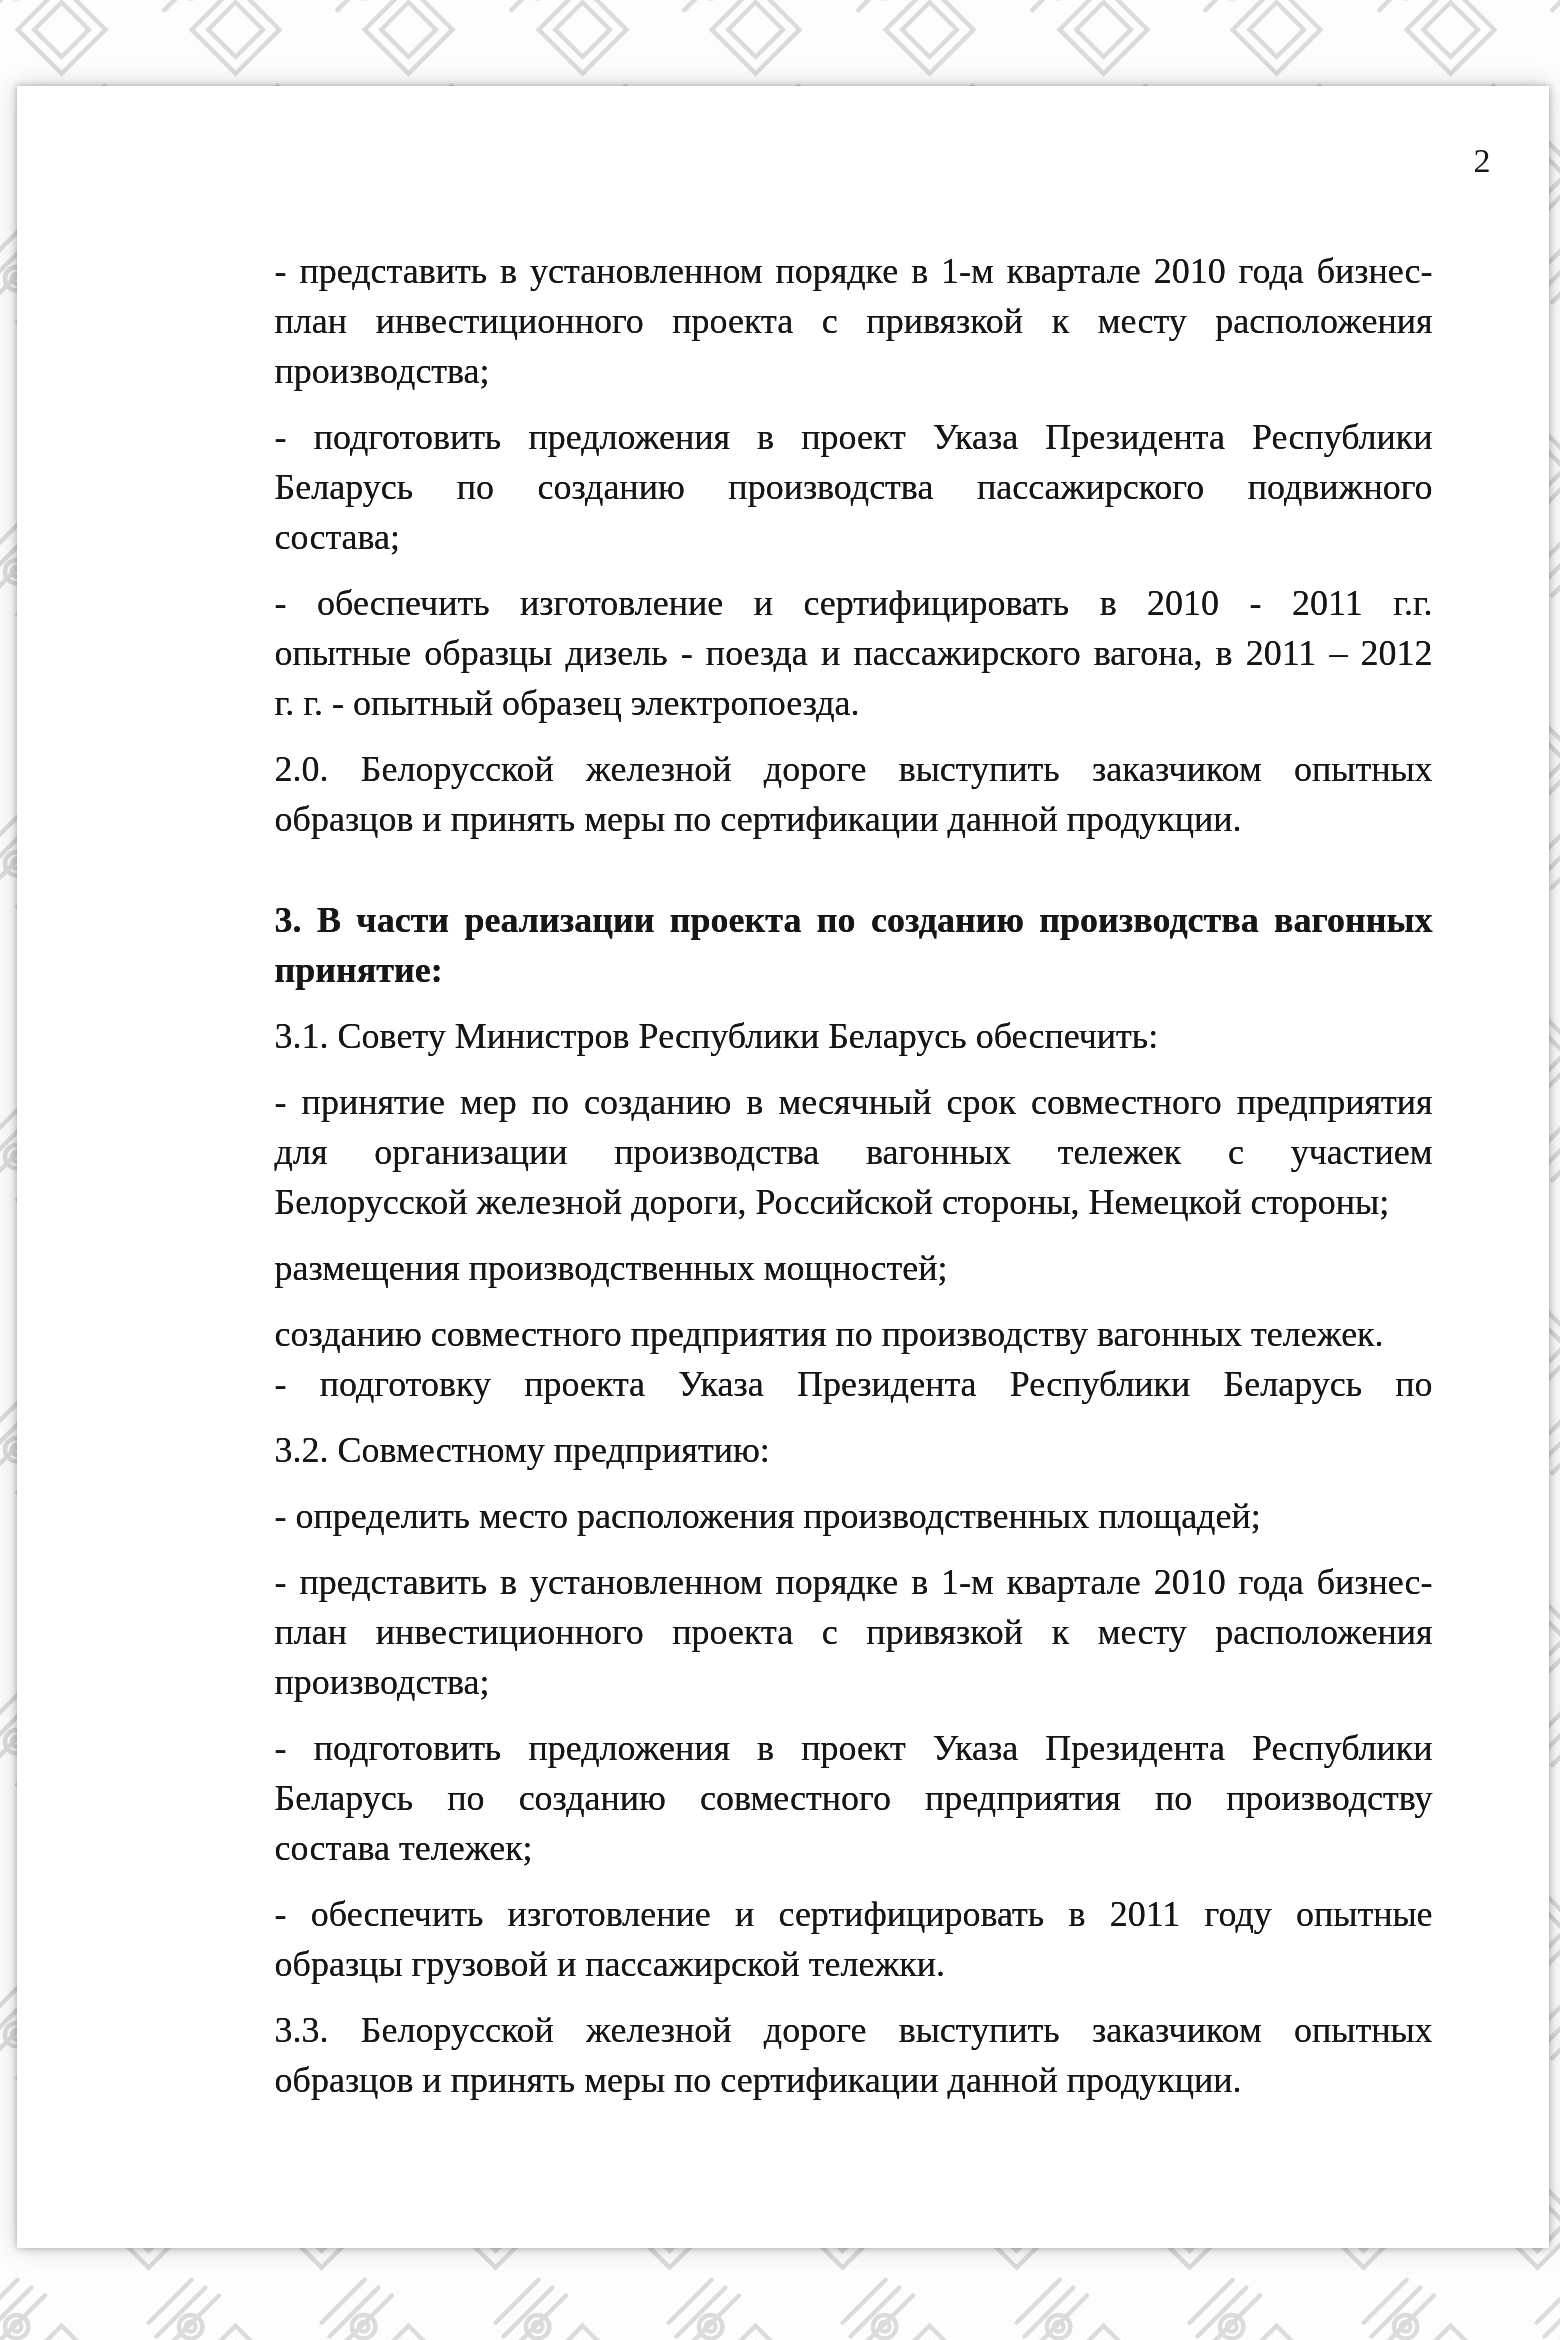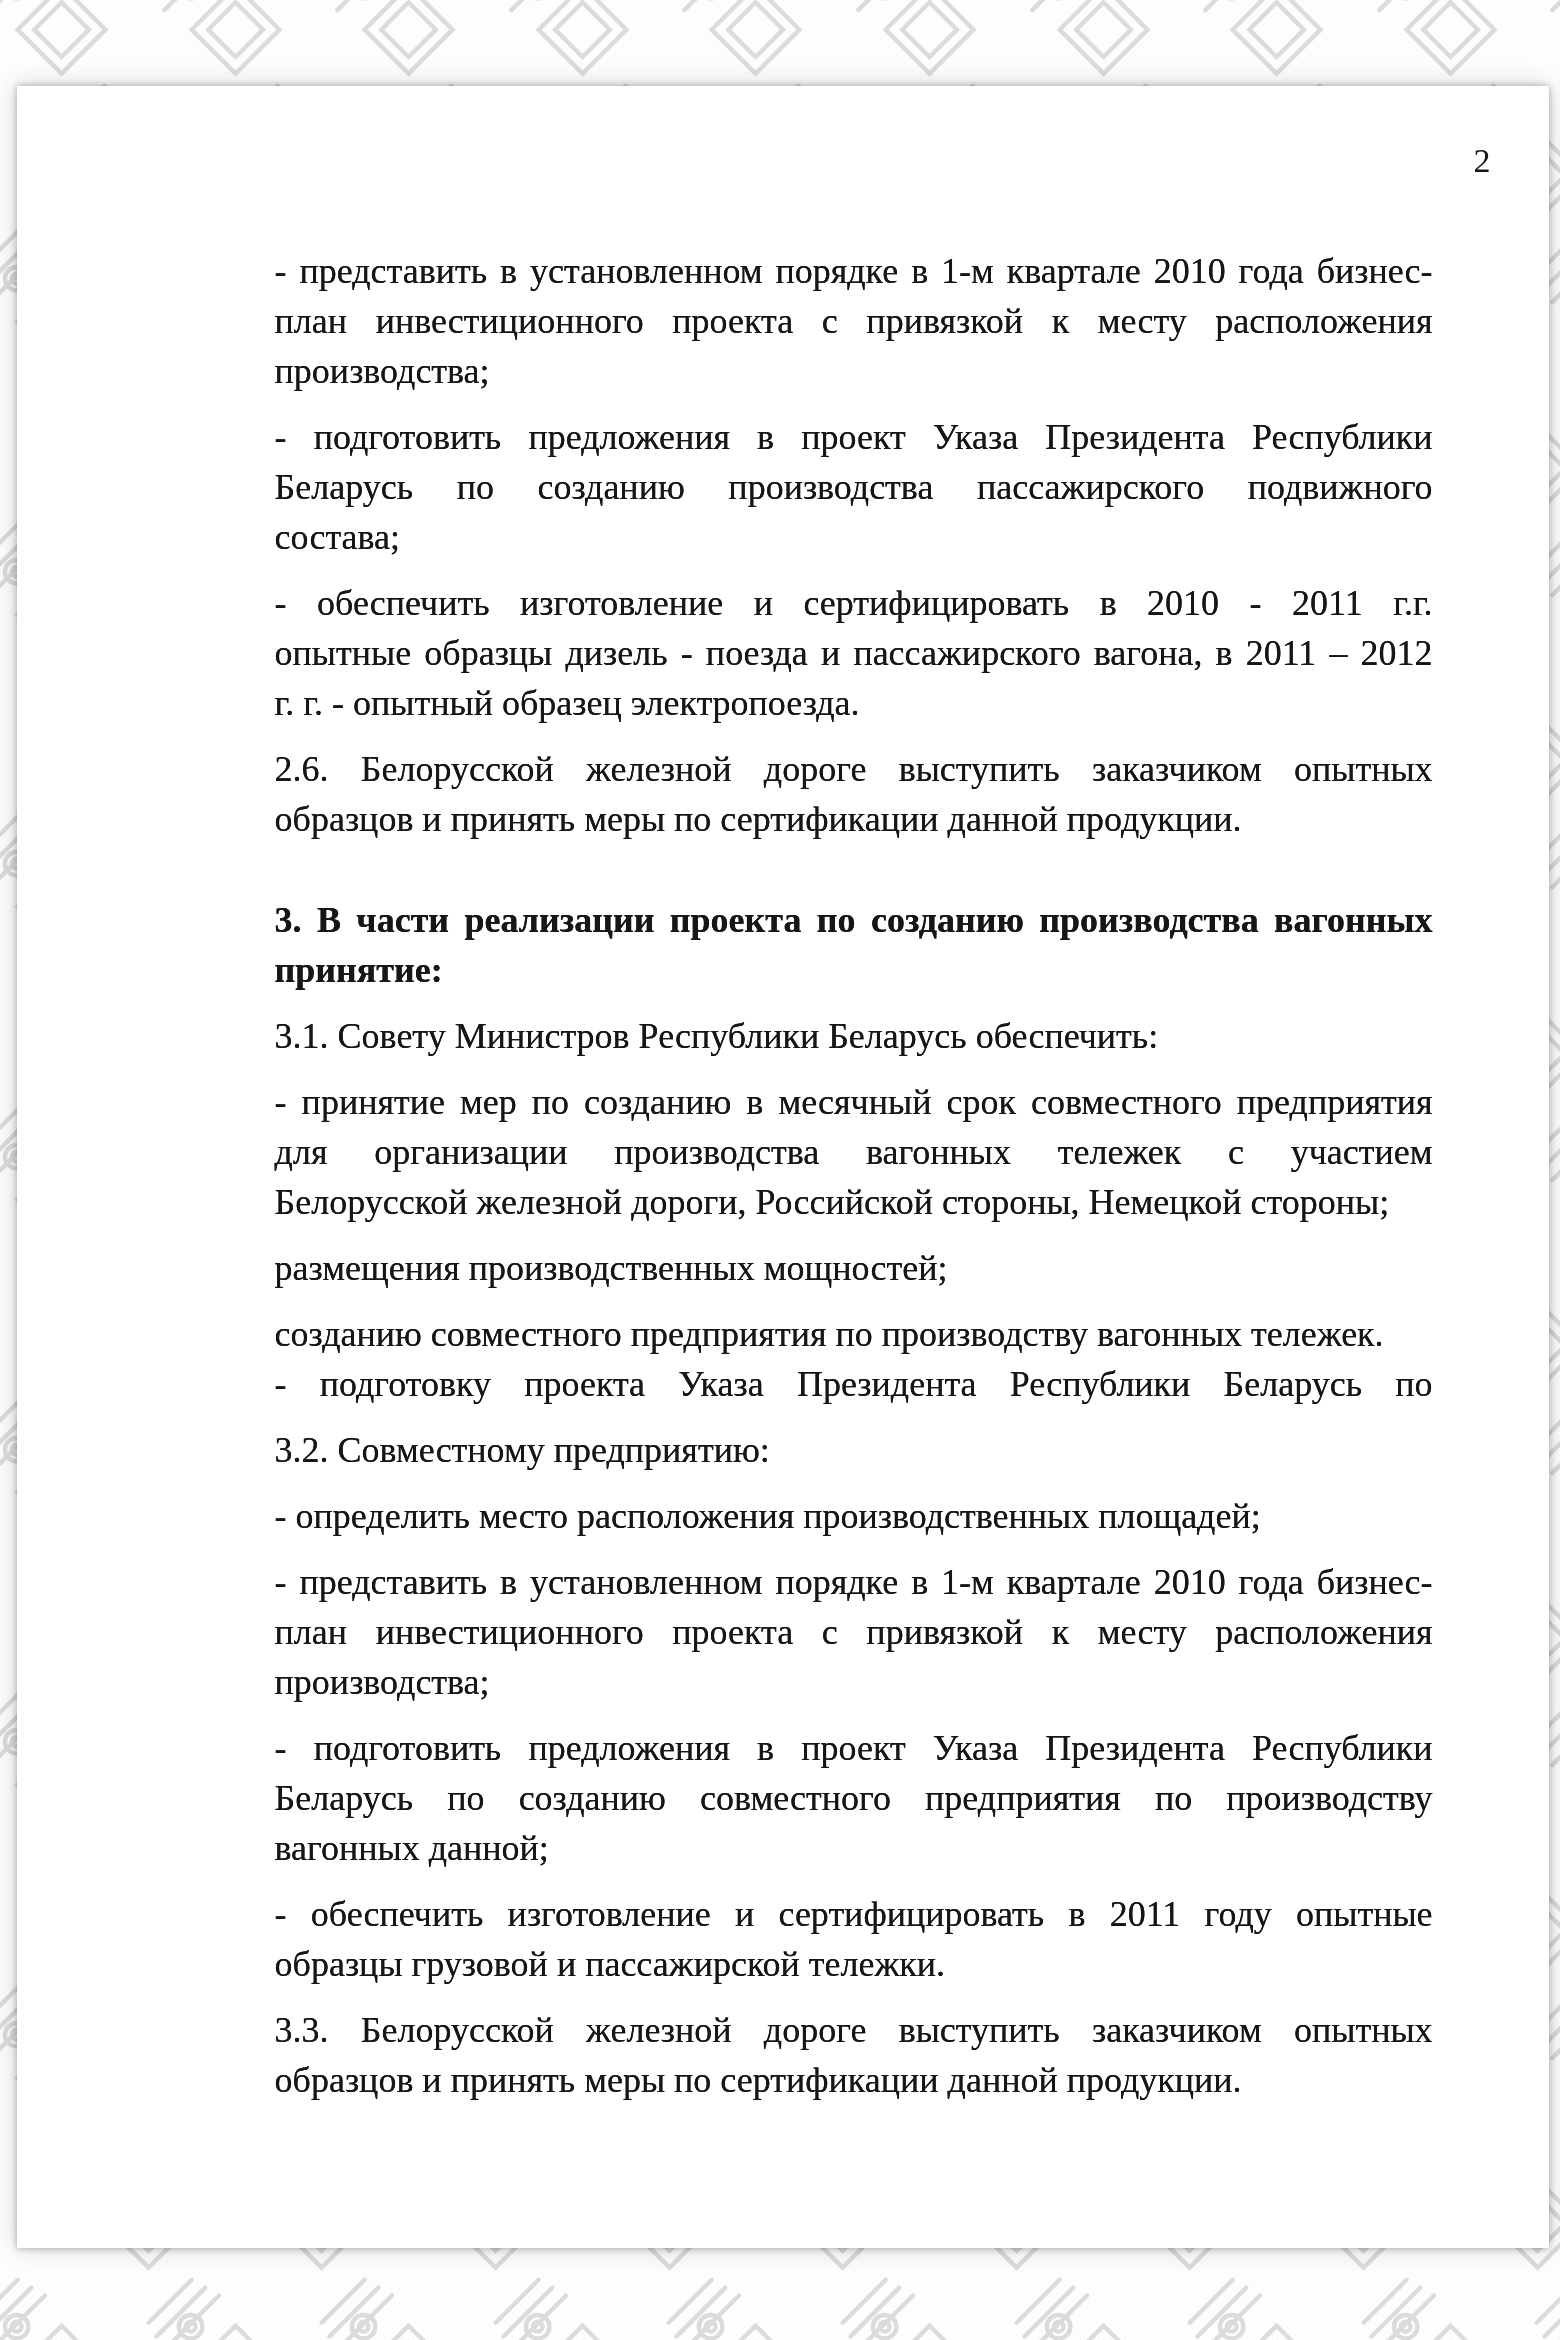--- a/index.html
+++ b/index.html
@@ -2358,21 +2358,21 @@
           <div class="line">- подготовить предложения в проект Указа Президента Республики</div>
           <div class="line">Беларусь по созданию производства пассажирского подвижного</div>
           <div class="line last">состава;</div>
         </div>
         <div class="para ">
           <div class="line">- обеспечить изготовление и сертифицировать в 2010 - 2011 г.г.</div>
           <div class="line">опытные образцы дизель - поезда и пассажирского вагона, в 2011 – 2012</div>
           <div class="line last">г. г. - опытный образец электропоезда.</div>
         </div>
         <div class="para ">
-          <div class="line">2.6. Белорусской железной дороге выступить заказчиком опытных</div>
+          <div class="line">2.0. Белорусской железной дороге выступить заказчиком опытных</div>
           <div class="line last">образцов и принять меры по сертификации данной продукции.</div>
         </div>
         <div class="para heading gap">
           <div class="line">3. В части реализации проекта по созданию производства вагонных</div>
           <div class="line last">принятие:</div>
         </div>
         <div class="para ">
           <div class="line last">3.1. Совету Министров Республики Беларусь обеспечить:</div>
         </div>
         <div class="para ">
@@ -2394,21 +2394,21 @@
           <div class="line last">- определить место расположения производственных площадей;</div>
         </div>
         <div class="para ">
           <div class="line">- представить в установленном порядке в 1-м квартале 2010 года бизнес-</div>
           <div class="line">план инвестиционного проекта с привязкой к месту расположения</div>
           <div class="line last">производства;</div>
         </div>
         <div class="para ">
           <div class="line">- подготовить предложения в проект Указа Президента Республики</div>
           <div class="line">Беларусь по созданию совместного предприятия по производству</div>
-          <div class="line last">вагонных данной;</div>
+          <div class="line last">состава тележек;</div>
         </div>
         <div class="para ">
           <div class="line">- обеспечить изготовление и сертифицировать в 2011 году опытные</div>
           <div class="line last">образцы грузовой и пассажирской тележки.</div>
         </div>
         <div class="para ">
           <div class="line">3.3. Белорусской железной дороге выступить заказчиком опытных</div>
           <div class="line last">образцов и принять меры по сертификации данной продукции.</div>
         </div>
       </div>

